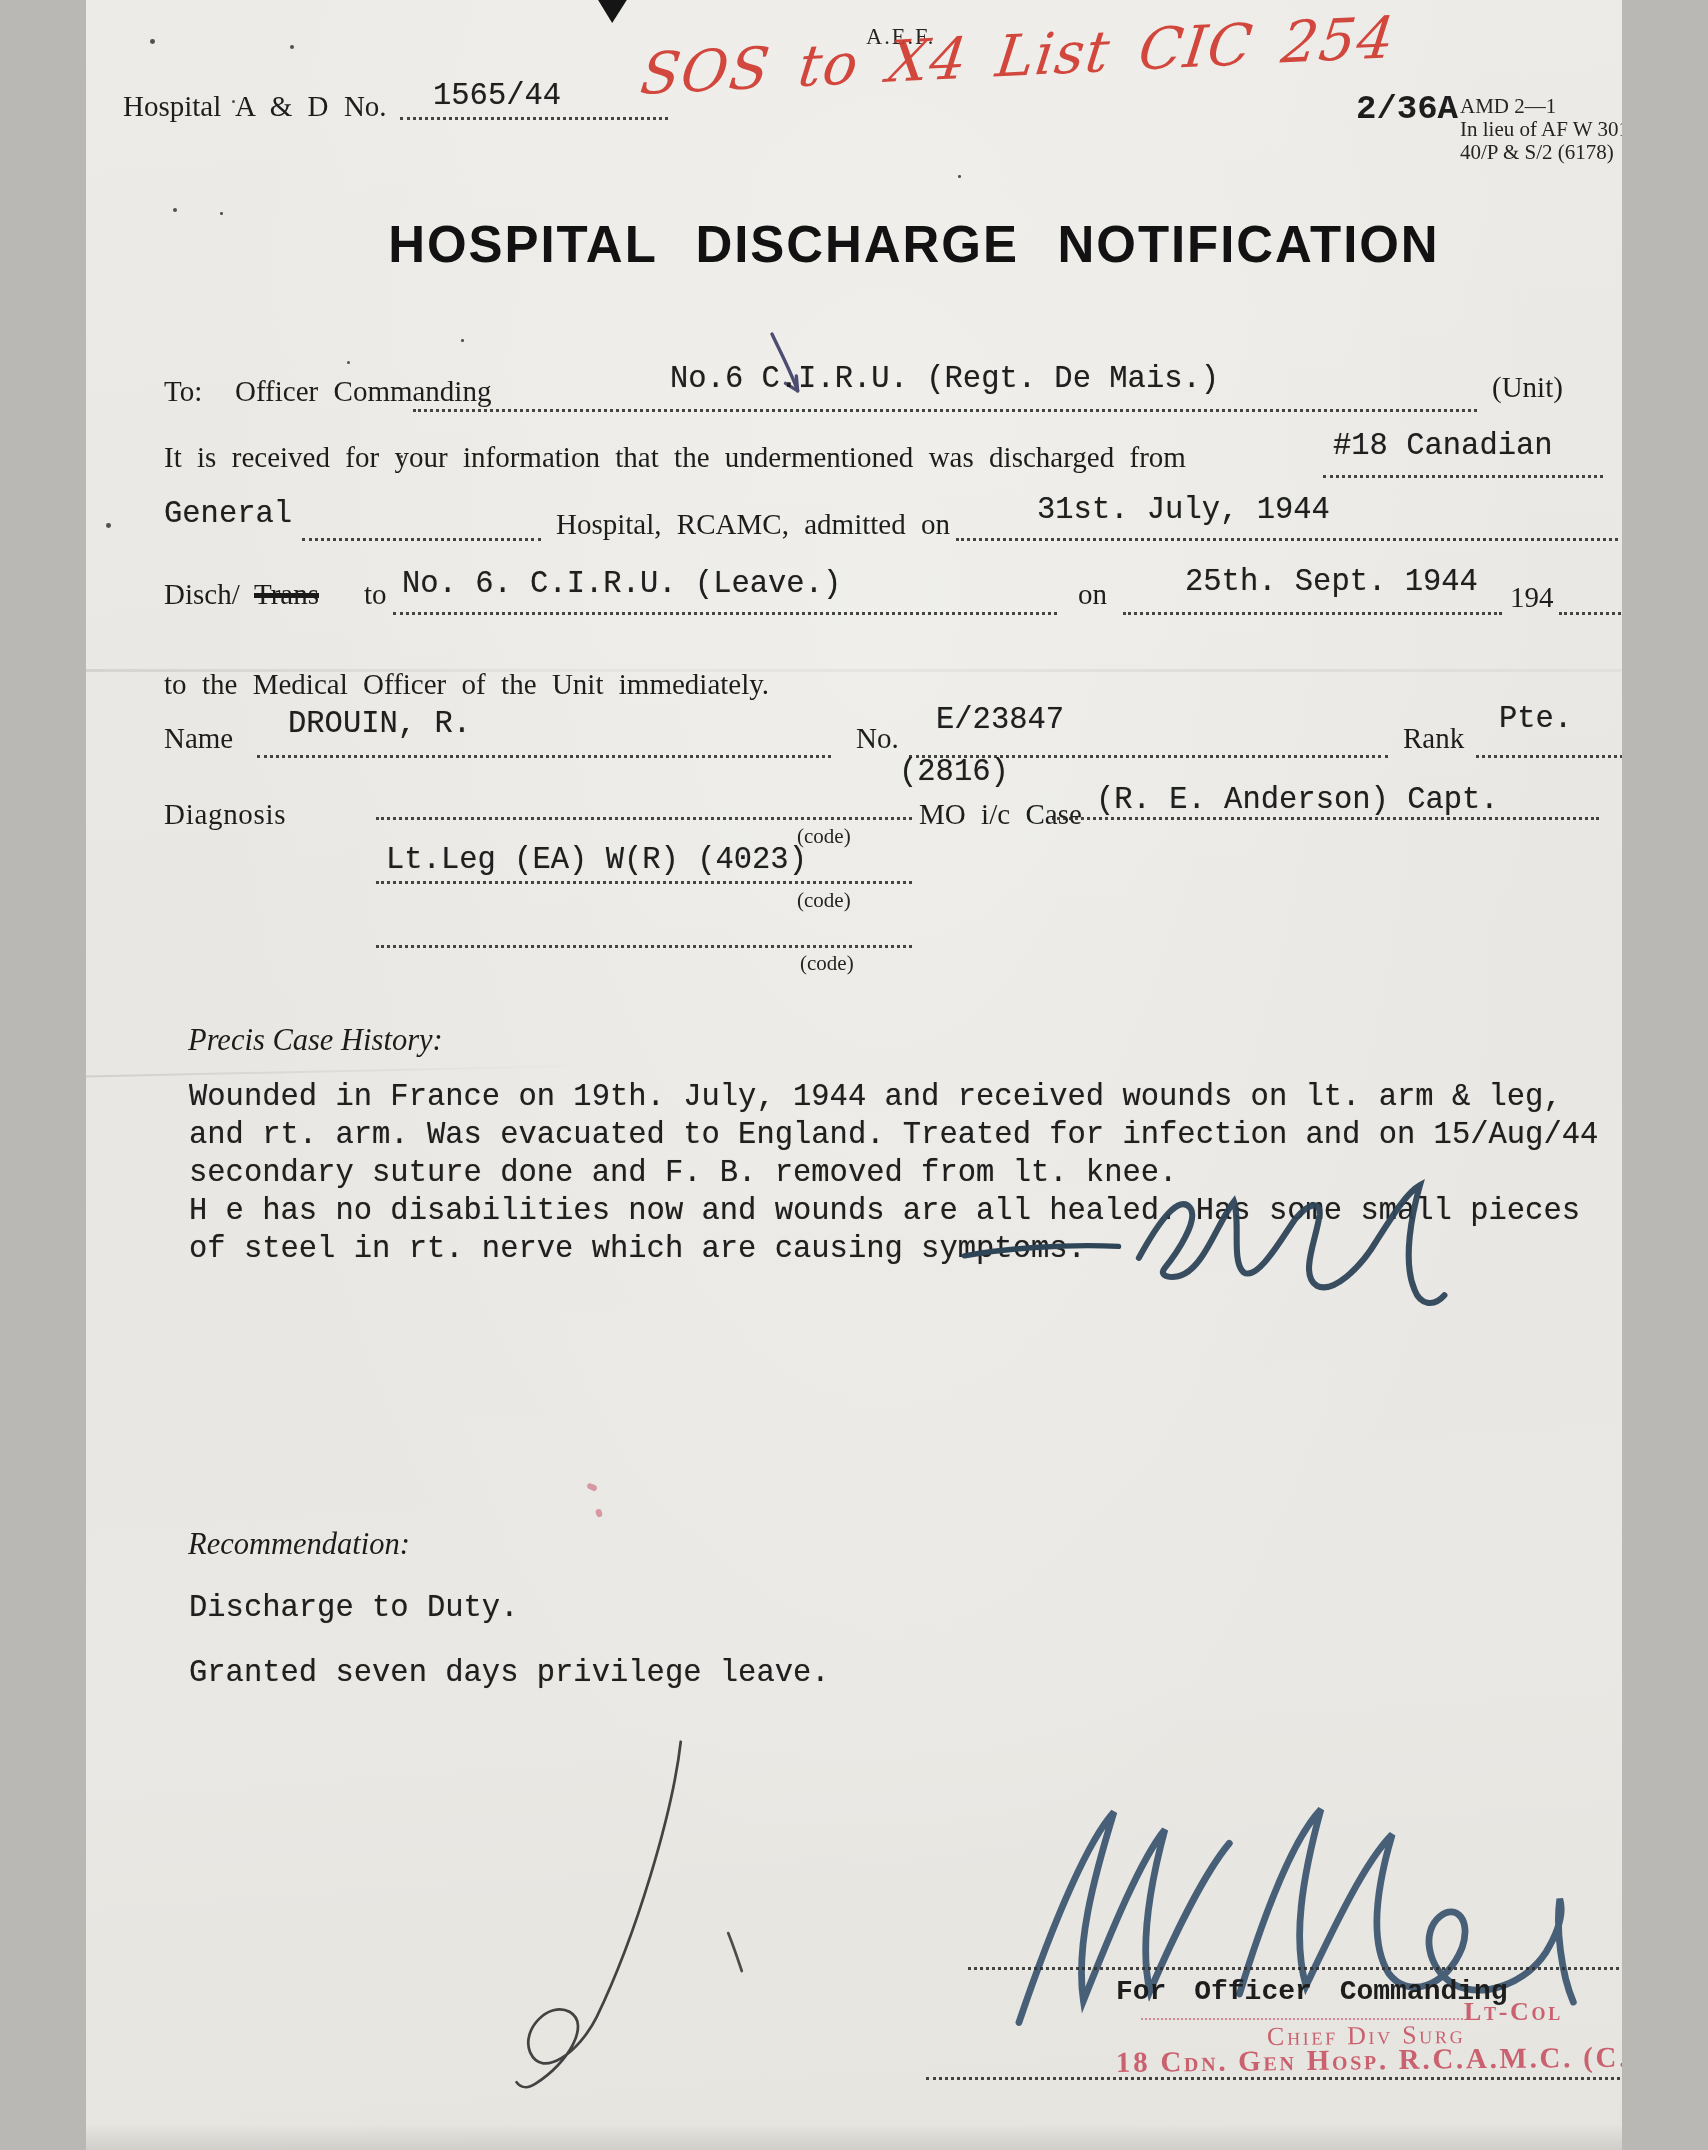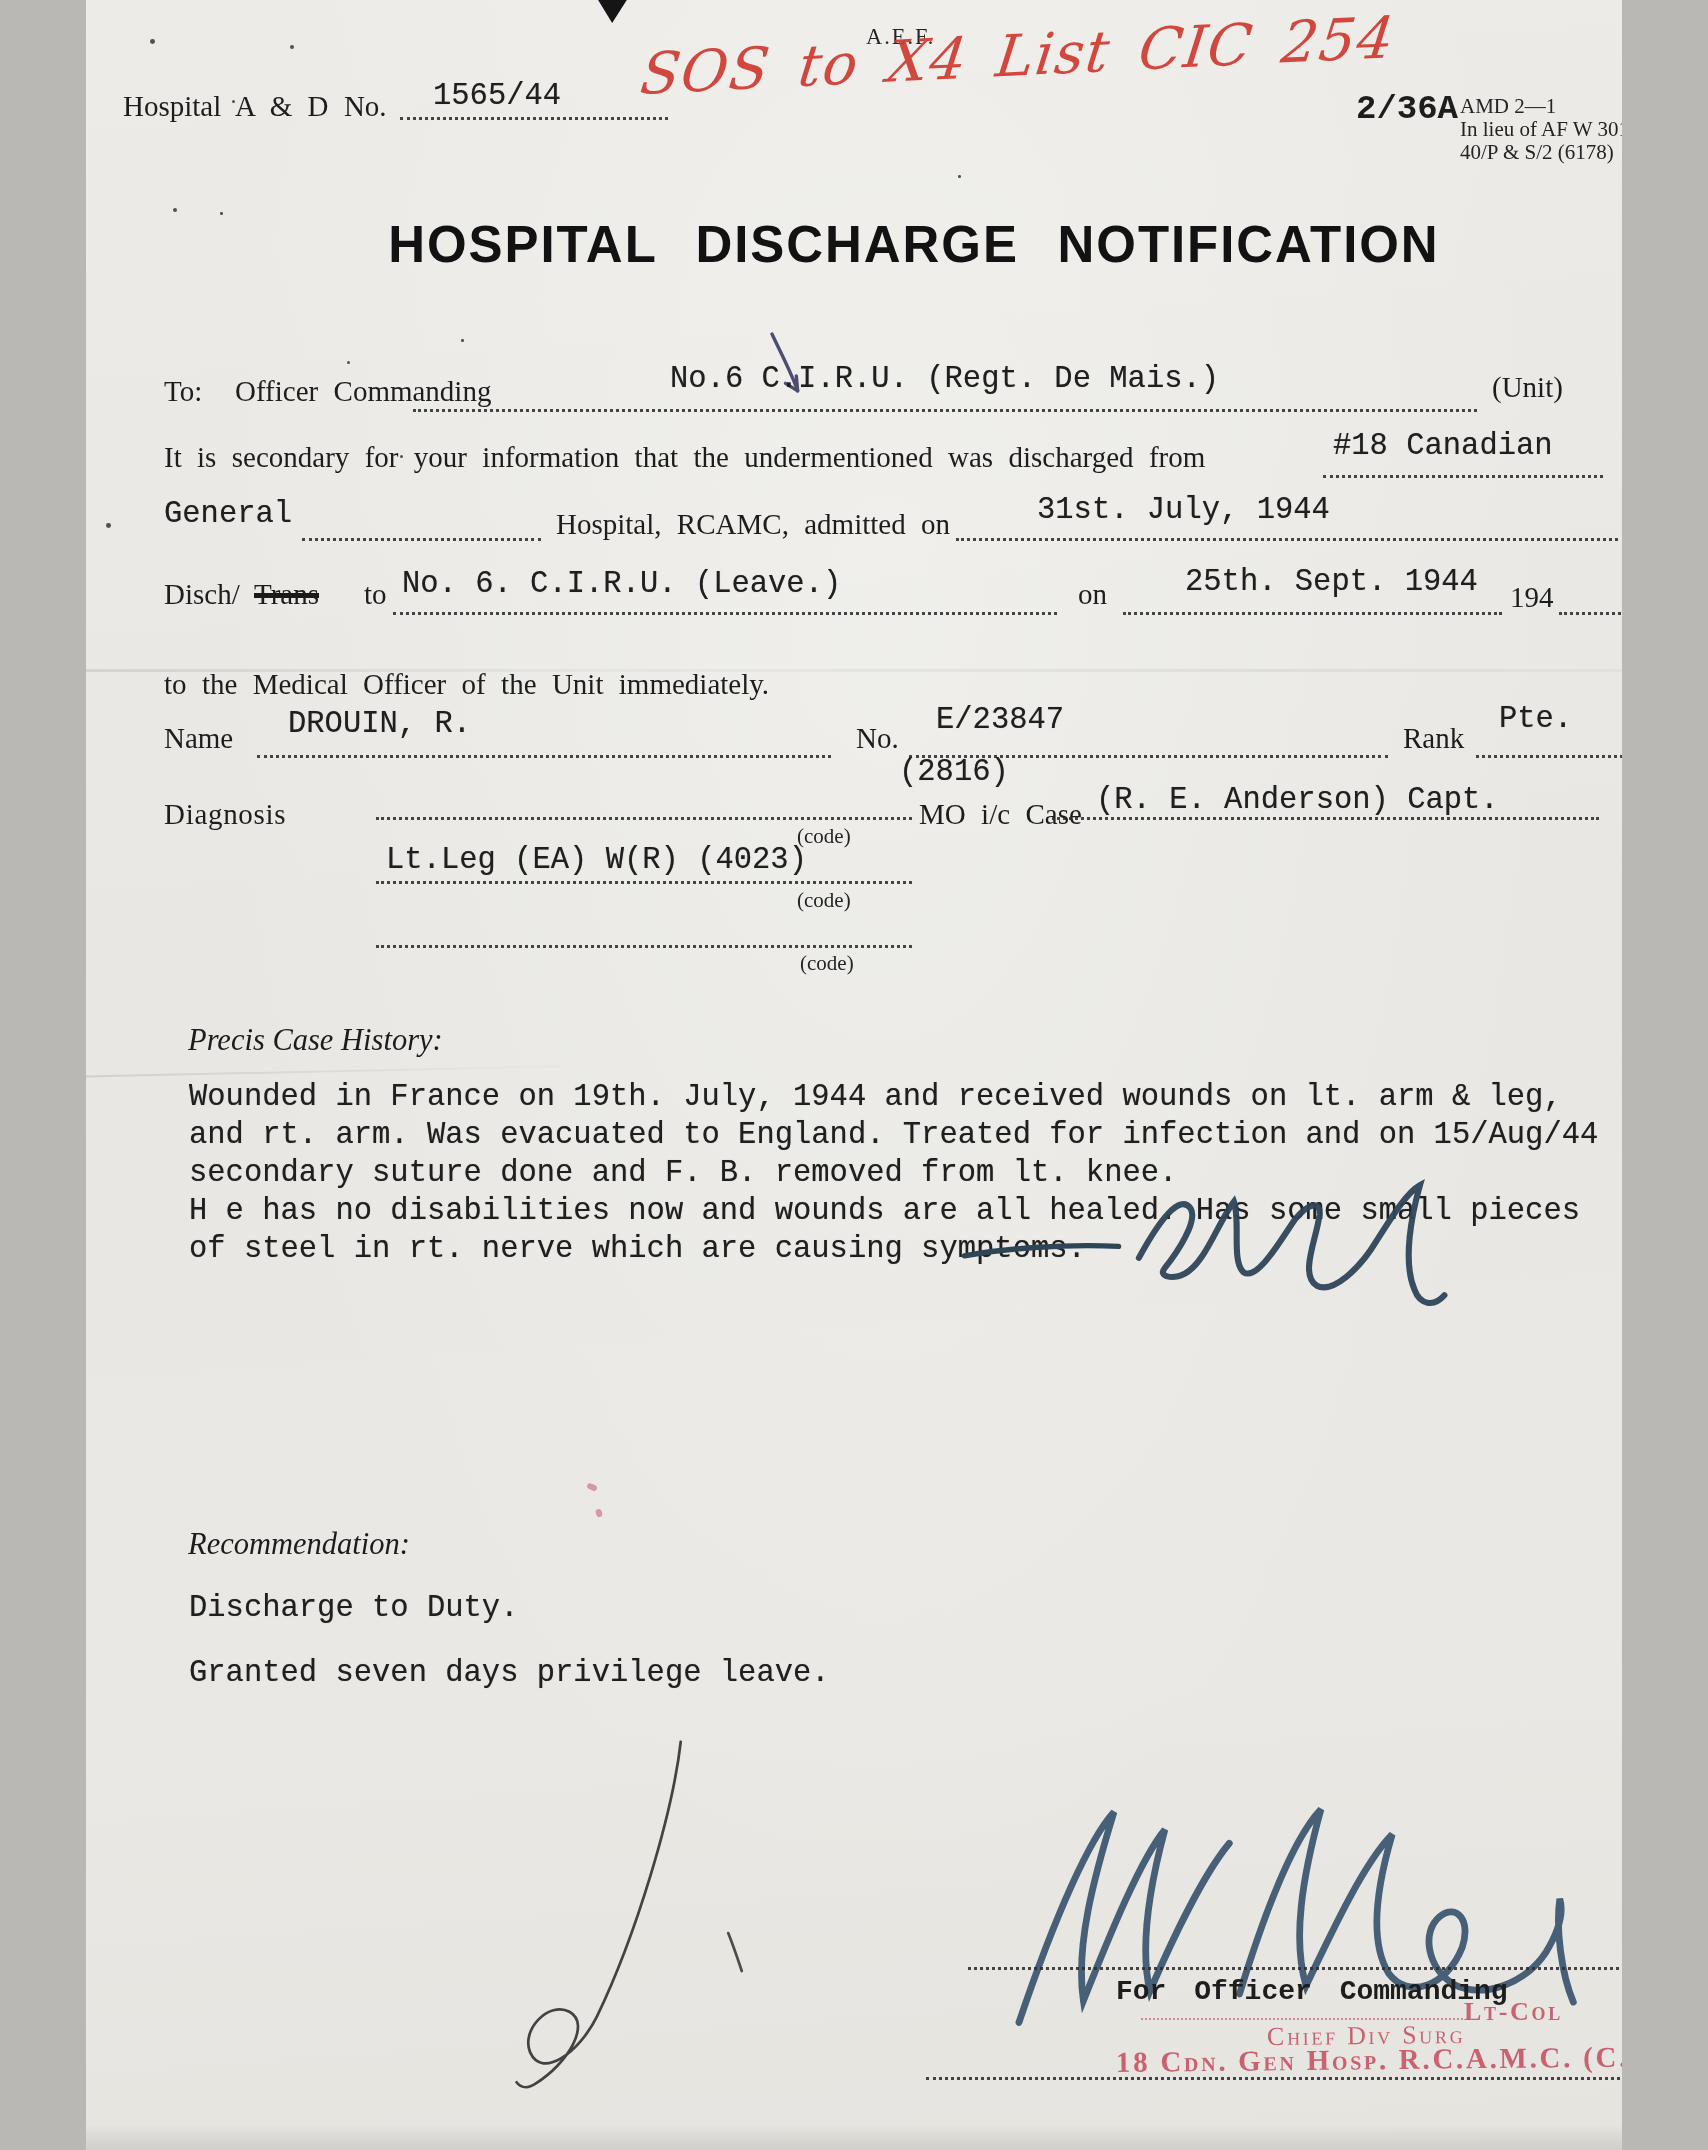--- a/index.html
+++ b/index.html
@@ -81,21 +81,21 @@
     <path d="M10,6 C24,36 38,62 48,90" stroke="#4d4d72" stroke-width="5" fill="none" stroke-linecap="round"></path>
     <path d="M48,90 L30,79 M48,90 L46,68" stroke="#4d4d72" stroke-width="5" fill="none" stroke-linecap="round"></path>
   </svg>
 
   <div class="abs serif" style="left:78px;top:375px;">To:</div>
   <div class="abs serif" style="left:149px;top:375px;">Officer Commanding</div>
   <div class="abs dotline" style="left:327px;top:409px;width:1064px;"></div>
   <div class="abs mono" style="left:584px;top:362px;">No.6 C.I.R.U. (Regt. De Mais.)</div>
   <div class="abs serif" style="left:1406px;top:371px;">(Unit)</div>
 
-  <div class="abs serif" style="left:78px;top:441px;">It is secondary for your information that the undermentioned was discharged from</div>
+  <div class="abs serif" style="left:78px;top:441px;">It is received for your information that the undermentioned was discharged from</div>
   <div class="abs mono" style="left:1247px;top:429px;">#18 Canadian</div>
   <div class="abs dotline" style="left:1237px;top:475px;width:280px;"></div>
 
   <div class="abs mono" style="left:78px;top:497px;">General</div>
   <div class="abs dotline" style="left:216px;top:538px;width:239px;"></div>
   <div class="abs serif" style="left:470px;top:508px;">Hospital, RCAMC, admitted on</div>
   <div class="abs dotline" style="left:870px;top:538px;width:662px;"></div>
   <div class="abs mono" style="left:951px;top:493px;">31st. July, 1944</div>
   <div class="abs serif" style="left:1539px;top:510px;">194</div>
   <div class="abs dotline" style="left:1588px;top:538px;width:92px;"></div>

